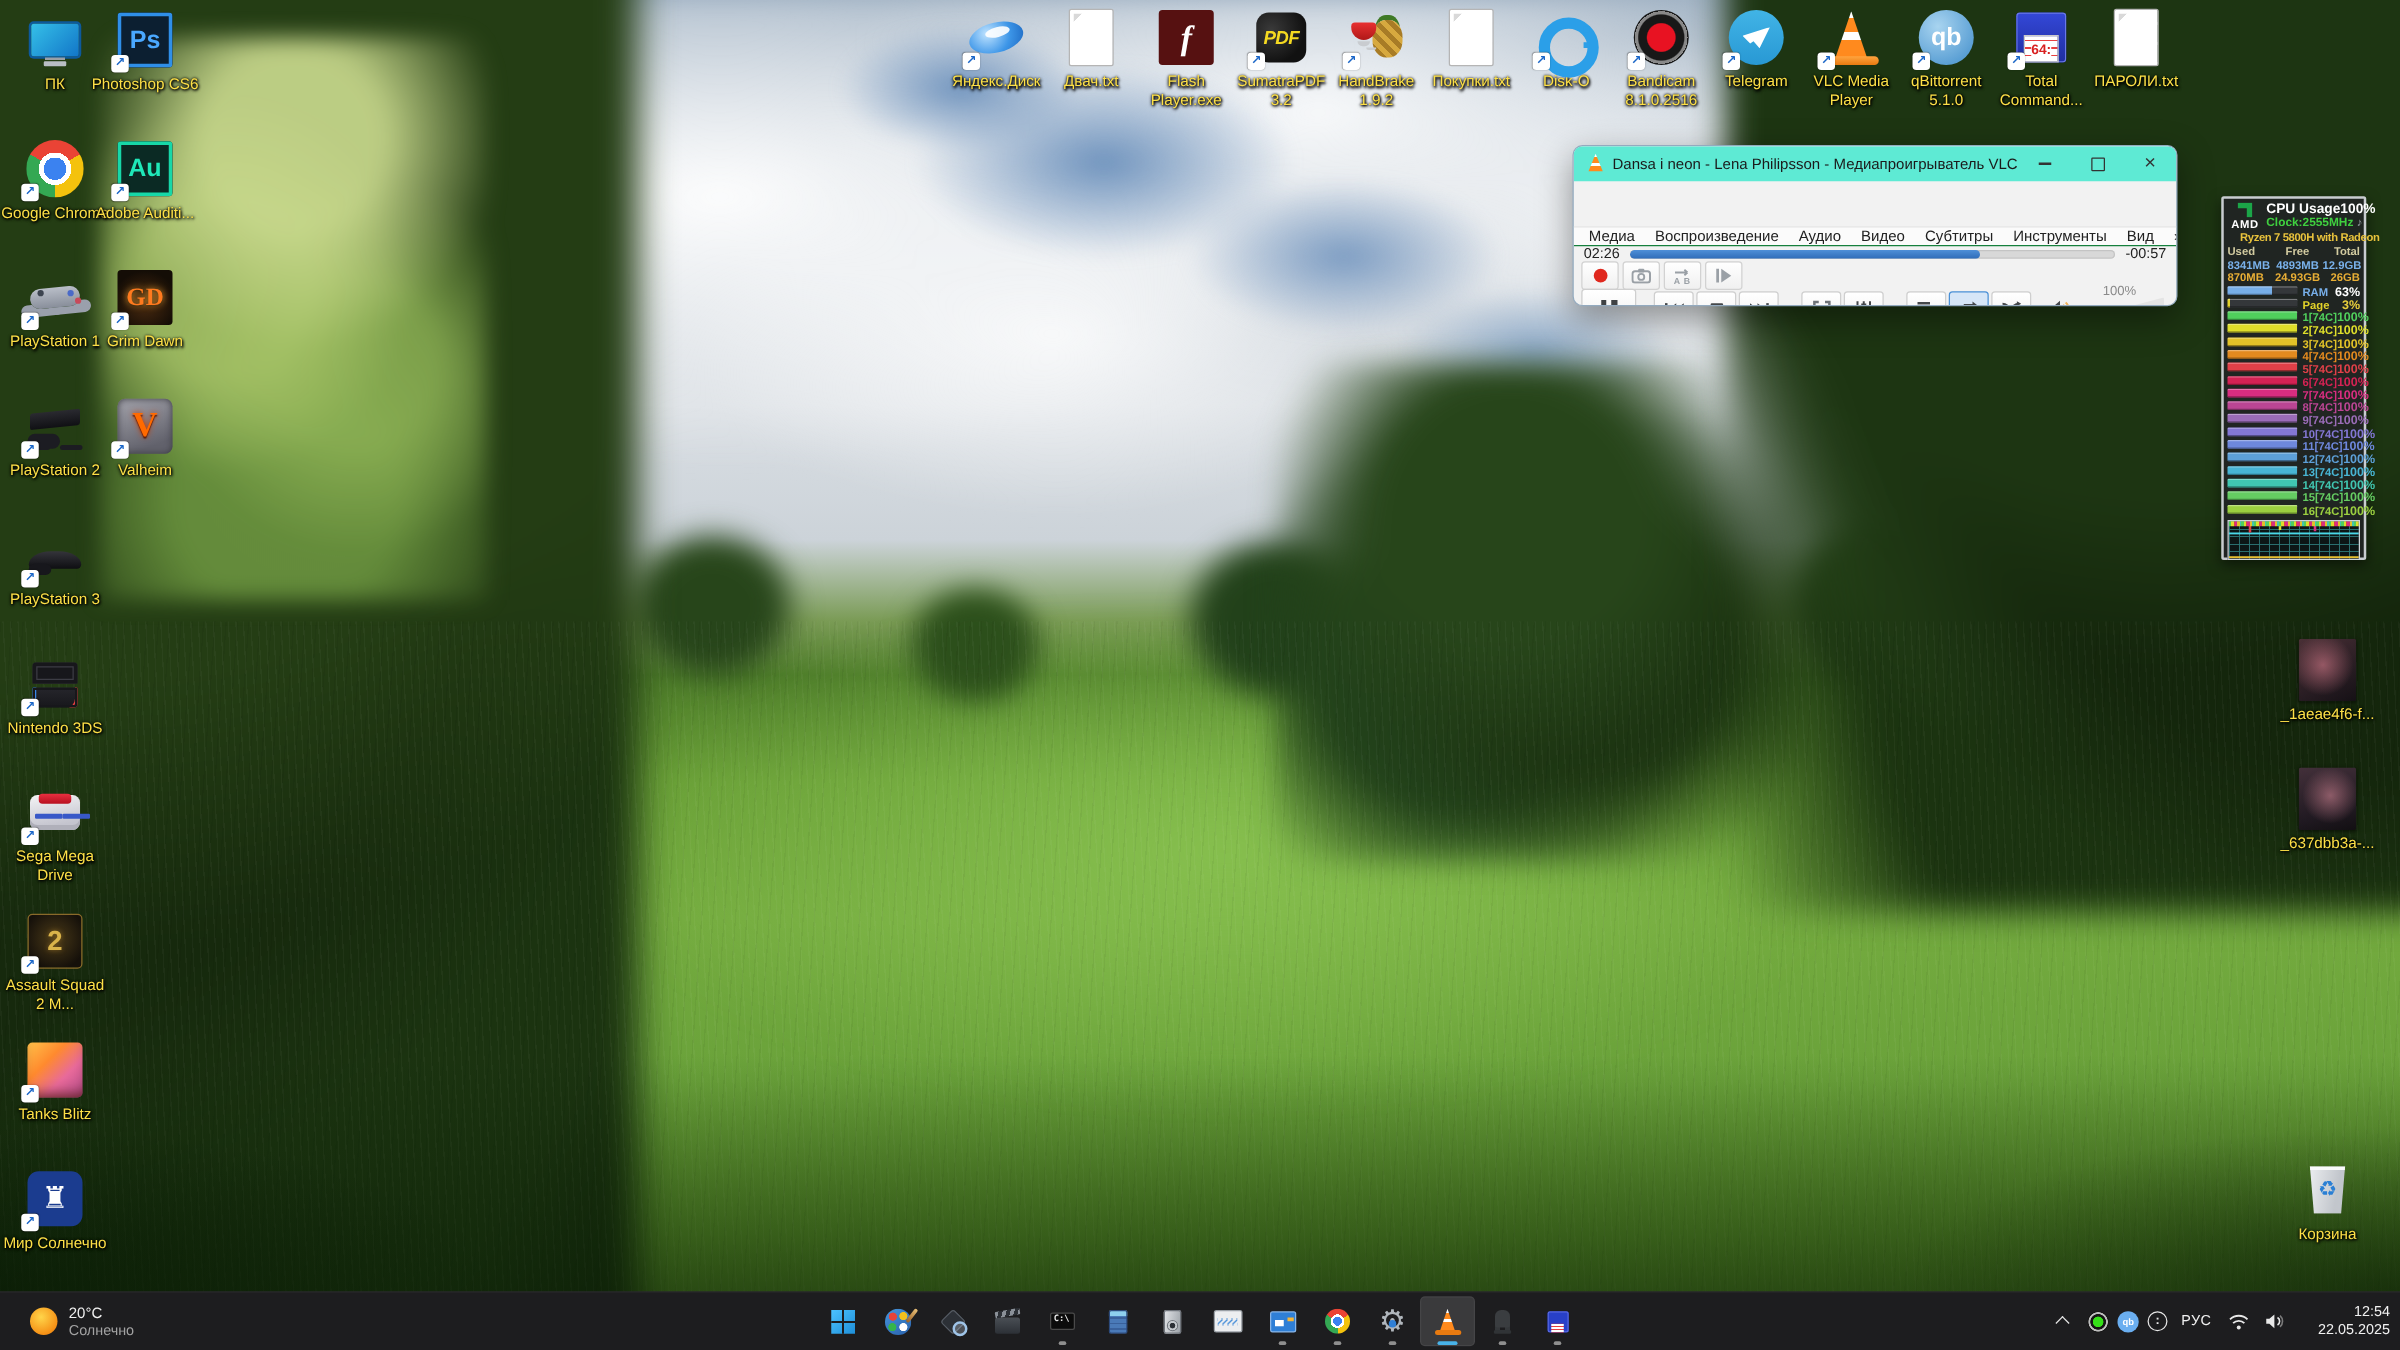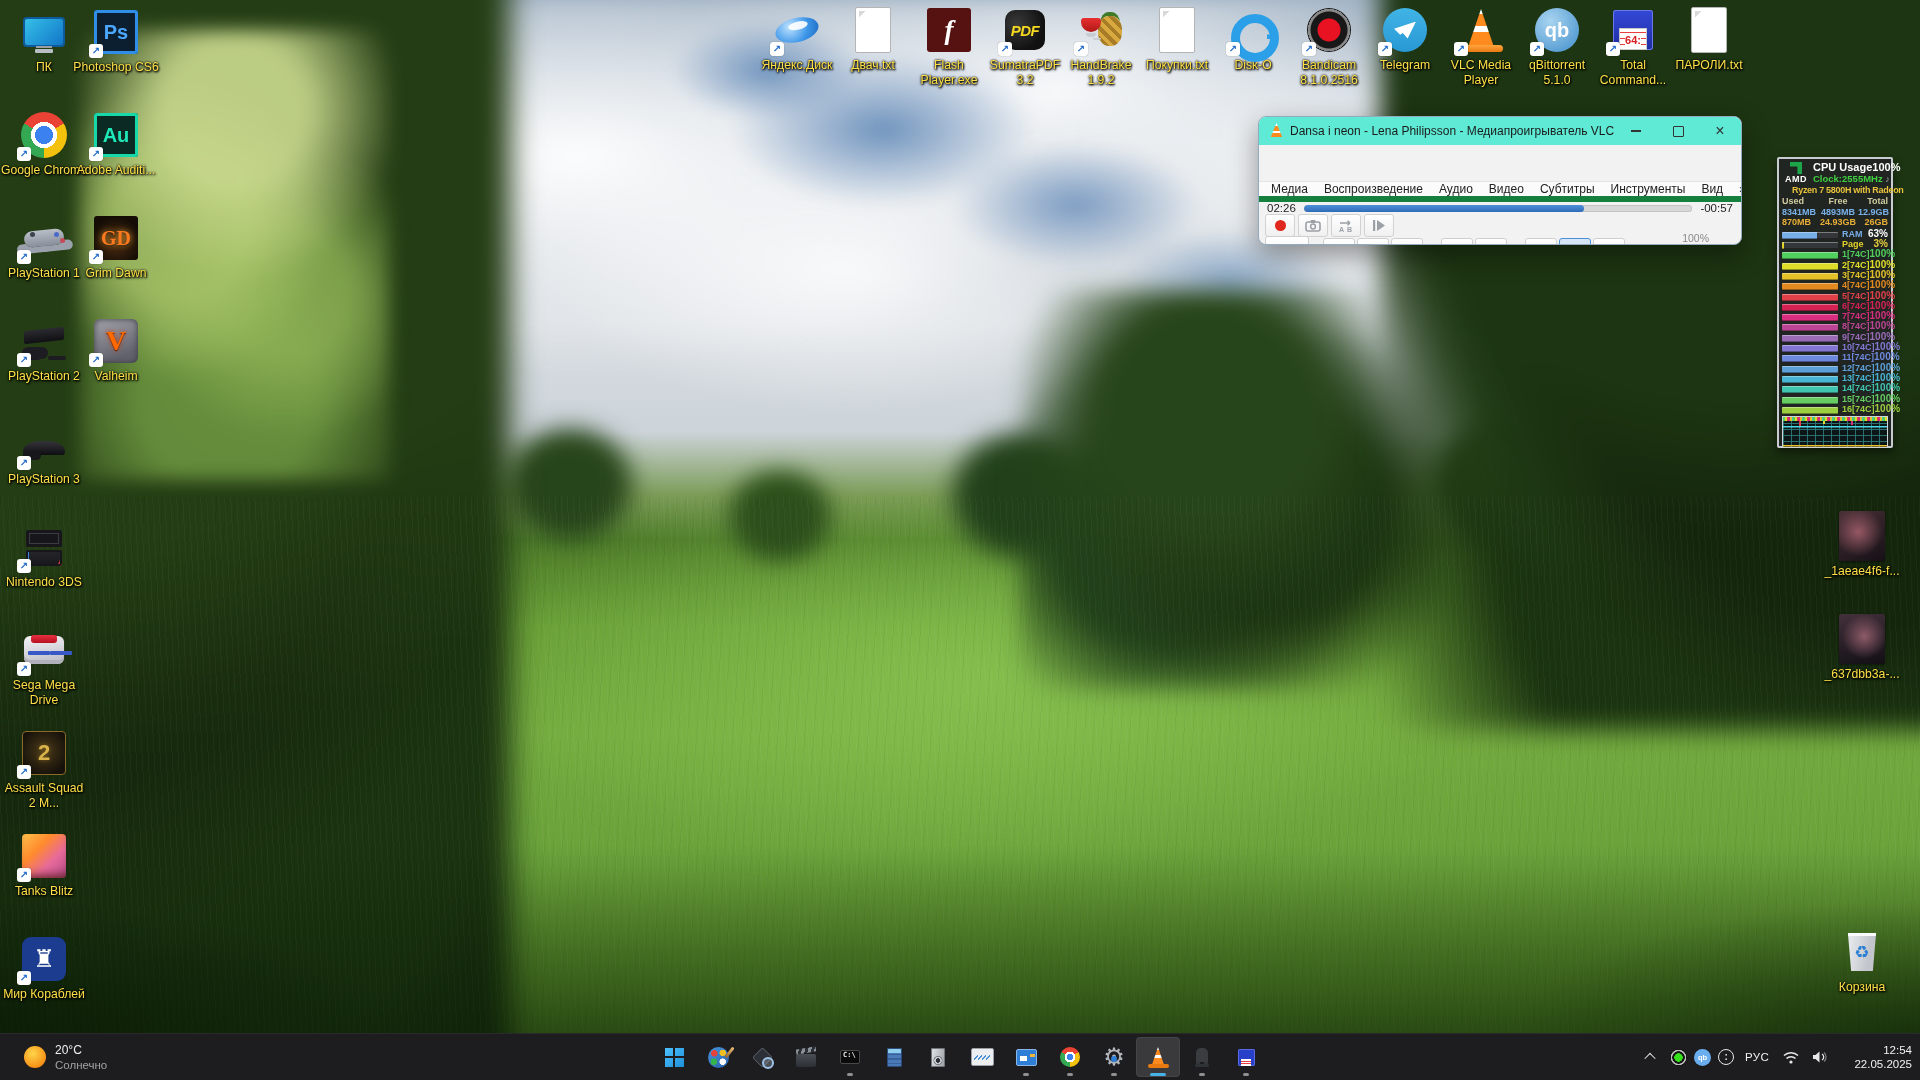--- a/index.html
+++ b/index.html
@@ -199,21 +199,21 @@
   .vlc-titlebar{height:28px;display:flex;align-items:center;background:#5eead4;}
   .vlc-cone-sm{width:15px;height:16px;margin:0 6px 0 10px;flex:none;
     clip-path:polygon(50% 0,88% 88%,12% 88%);
     background:linear-gradient(180deg,#fff 0 18%,#ff8a1e 18% 48%,#fff 48% 62%,#ff8a1e 62%);}
   .vlc-title{font-size:12px;color:#1b1b1b;flex:1;white-space:nowrap;overflow:hidden;}
   .winbtn{width:42px;height:28px;flex:none;display:flex;align-items:center;justify-content:center;color:#333;}
   .winbtn.min::before{content:"";width:10px;height:1.5px;background:#333;}
   .winbtn.max::before{content:"";width:9px;height:9px;border:1.2px solid #333;border-radius:1px;}
   .winbtn.close{font-size:16px;line-height:1;}
   .vlc-menubar{height:22px;display:flex;align-items:center;background:#fbfbfb;
-    border-top:1px solid #e4e4e4;border-bottom:6px solid #15803d;padding:0 4px;margin-top:36px;}
+    border-top:1px solid #e4e4e4;border-bottom:1px solid #15803d;padding:0 4px;margin-top:36px;}
   .mitem{font-size:12px;color:#222;padding:0 8px;}
   .mitem:last-child{margin-left:auto;font-weight:bold;color:#444;}
   .vlc-seekrow{height:22px;display:flex;align-items:center;padding:0 8px;gap:8px;}
   .vlc-time{font-size:11.5px;color:#222;flex:none;}
   .seek-track{flex:1;height:7px;border-radius:4px;background:#d8d8d8;box-shadow:inset 0 0 0 1px #c4c4c4;
     overflow:hidden;}
   .seek-fill{height:100%;width:var(--w,0%);border-radius:4px;background:linear-gradient(#4e8fd8,#2f6cb8);}
   .vlc-rowA{height:25px;display:flex;align-items:center;gap:3px;padding:0 6px;}
   .sbtn{width:28px;height:21px;border:1px solid #d2d2d2;border-radius:3px;display:flex;align-items:center;
     justify-content:center;background:linear-gradient(#fff,#f0f0f0);}
@@ -255,21 +255,21 @@
   .amd-name{font-size:9px;color:#fff;letter-spacing:.5px;}
   .cpu-headtxt{flex:1;}
   .cpu-title{font-size:11px;color:#fff;white-space:nowrap;}
   .cpu-clock{font-size:9.5px;color:#3fcf3f;white-space:nowrap;}
   .cpu-note{color:#9aa0a6;font-size:9px;}
   .cpu-name{font-size:9px;color:#e8c23c;white-space:nowrap;letter-spacing:-.3px;margin:1px 0;padding-left:10px;}
   .memgrid{display:grid;grid-template-columns:36px 40px 30px;font-size:9px;line-height:10.5px;}
   .memgrid .c1{text-align:left;} .memgrid .c2{text-align:center;} .memgrid .c3{text-align:right;}
   .mem-h{color:#d2cba0;}
   .meters{margin-top:1px;}
-  .meter{display:flex;align-items:flex-end;height:10.3px;}
+  .meter{display:flex;align-items:flex-start;height:10.3px;}
   .mbar{width:56px;height:7px;flex:none;border-radius:1px;
     background:linear-gradient(90deg,var(--c,#888) 0 var(--w,100%),#34373a var(--w,100%));
     box-shadow:inset 0 1px 0 rgba(255,255,255,.35),inset 0 -1px 0 rgba(0,0,0,.35);}
   .mlabel{font-size:9px;margin-left:4px;white-space:nowrap;}
   .mval{font-size:10px;margin-left:auto;white-space:nowrap;}
   .cpugraph{margin-top:2px;height:30px;border:1px solid #cfd4d8;background:
     repeating-linear-gradient(90deg,#50d05c 0 2px,#dede2a 2px 4px,#e04048 4px 5px,#d92d80 5px 7px,#e2c228 7px 9px,#40c5b0 9px 10px) left top/100% 4px no-repeat,
     linear-gradient(#e04048,#e04048) 16px 0/2px 9px no-repeat,
     linear-gradient(#dede2a,#dede2a) 40px 0/2px 7px no-repeat,
     linear-gradient(#d92d80,#d92d80) 68px 0/2px 8px no-repeat,
@@ -567,21 +567,21 @@
           <span class="arrow">↗</span>
         </div>
         <div class="dlabel">Tanks Blitz</div>
       </div>
 
       <div class="dcell">
         <div class="ic warships-icon">
           <span class="glyph">♜</span>
           <span class="arrow">↗</span>
         </div>
-        <div class="dlabel">Мир Кораблей</div>
+        <div class="dlabel">Мир Солнечно</div>
       </div>
     </div>
   <div class="lcol col2">
 
       <div class="dcell">
         <div class="ic photoshop-icon">
           <span class="glyph">Ps</span>
           <span class="arrow">↗</span>
         </div>
         <div class="dlabel">Photoshop CS6</div>

